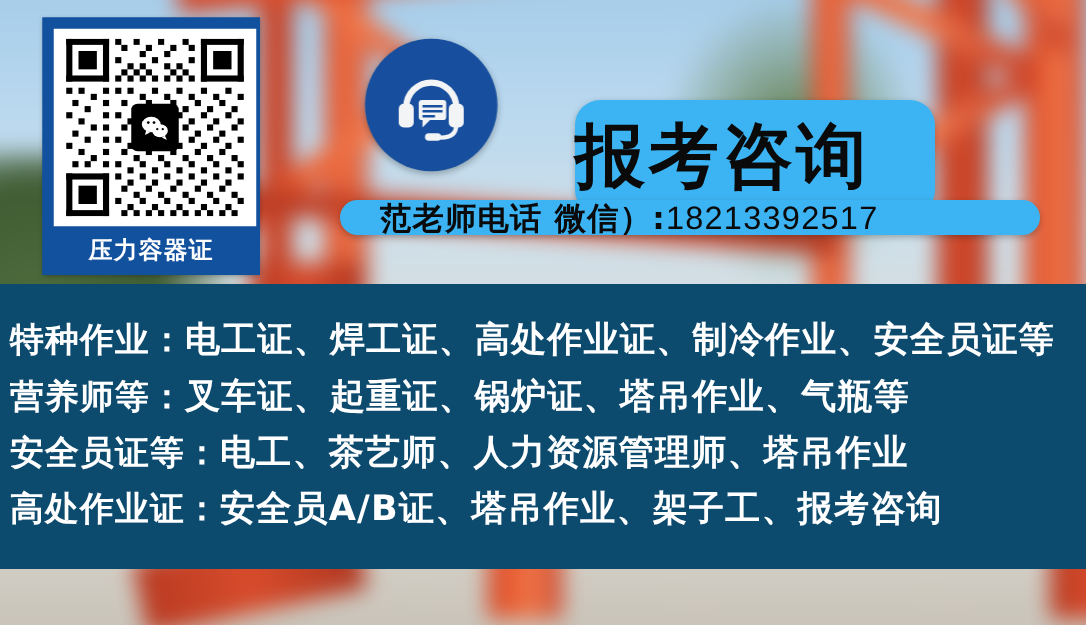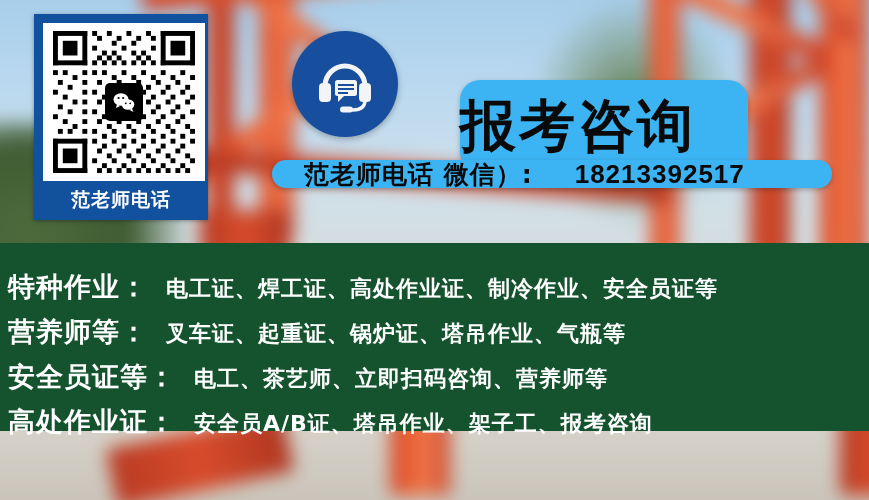--- a/index.html
+++ b/index.html
@@ -152,54 +152,52 @@
     font-size: 25px;
     font-weight: bold;
     margin-left: 32px;
     letter-spacing: 1px;
     white-space: nowrap;
     font-family: "DejaVu Sans", "Liberation Sans", sans-serif;
   }
   .phone-number {
     color: #0a0a0a;
     font-size: 26px;
-    font-weight: bold;
-    margin-left: 42px;
+    font-weight: normal;
     letter-spacing: 1px;
     white-space: nowrap;
     font-family: "Liberation Sans", sans-serif;
   }
 
   
   .list-panel {
     position: absolute;
-    left: 0; top: 243px;
-    width: 869px; height: 188px;
-    background: #14532d;
+    left: 0; top: 227px;
+    width: 869px; height: 228px;
+    background: #0c4a6e;
   }
   .list-row {
     position: absolute;
     left: 8px;
     display: flex;
     align-items: baseline;
     white-space: nowrap;
     font-family: "DejaVu Sans", "Liberation Sans", sans-serif;
   }
   .list-row .cat {
     color: #ffffff;
     font-size: 27px;
     font-weight: bold;
     letter-spacing: 1px;
   }
   .list-row .items {
     color: #ffffff;
-    font-size: 22px;
+    font-size: 28px;
     font-weight: bold;
     letter-spacing: 1px;
-    margin-left: 18px;
   }
   .r0 { top: 26px; }
   .r1 { top: 71px; }
   .r2 { top: 116px; }
   .r3 { top: 161px; }
 </style>
 </head>
 <body>
 
 <div class="poster">
@@ -427,21 +425,21 @@
           <polygon points="6,15 5,19 9,17" fill="#ffffff"></polygon>
           <circle cx="7.6" cy="9" r="1.1" fill="#000000"></circle>
           <circle cx="12.2" cy="9" r="1.1" fill="#000000"></circle>
           <ellipse cx="17" cy="15.5" rx="6.3" ry="5.2" fill="#ffffff"></ellipse>
           <polygon points="21,19.5 22.5,23 18.5,21" fill="#ffffff"></polygon>
           <circle cx="14.8" cy="14.3" r="0.9" fill="#000000"></circle>
           <circle cx="19.2" cy="14.3" r="0.9" fill="#000000"></circle>
         </svg>
       </div>
     </div>
-    <div class="qr-caption">范老师电话</div>
+    <div class="qr-caption">压力容器证</div>
   </div>
 
   <div class="headset-badge">
     <svg width="64" height="64" viewBox="0 0 64 64">
 
       <path d="M12 34 A20 20 0 0 1 52 34" stroke="#f2f4f6" stroke-width="5" fill="none" stroke-linecap="round"></path>
 
       <rect x="6" y="31" width="12" height="19" rx="4" fill="#f2f4f6"></rect>
 
       <rect x="46" y="31" width="12" height="19" rx="4" fill="#f2f4f6"></rect>
@@ -473,21 +471,21 @@
       <span class="items">电工证、焊工证、高处作业证、制冷作业、安全员证等</span>
     </div>
 
     <div class="list-row r1">
       <span class="cat">营养师等：</span>
       <span class="items">叉车证、起重证、锅炉证、塔吊作业、气瓶等</span>
     </div>
 
     <div class="list-row r2">
       <span class="cat">安全员证等：</span>
-      <span class="items">电工、茶艺师、立即扫码咨询、营养师等</span>
+      <span class="items">电工、茶艺师、人力资源管理师、塔吊作业</span>
     </div>
 
     <div class="list-row r3">
       <span class="cat">高处作业证：</span>
       <span class="items">安全员A/B证、塔吊作业、架子工、报考咨询</span>
     </div>
 
   </div>
 
 </div>

